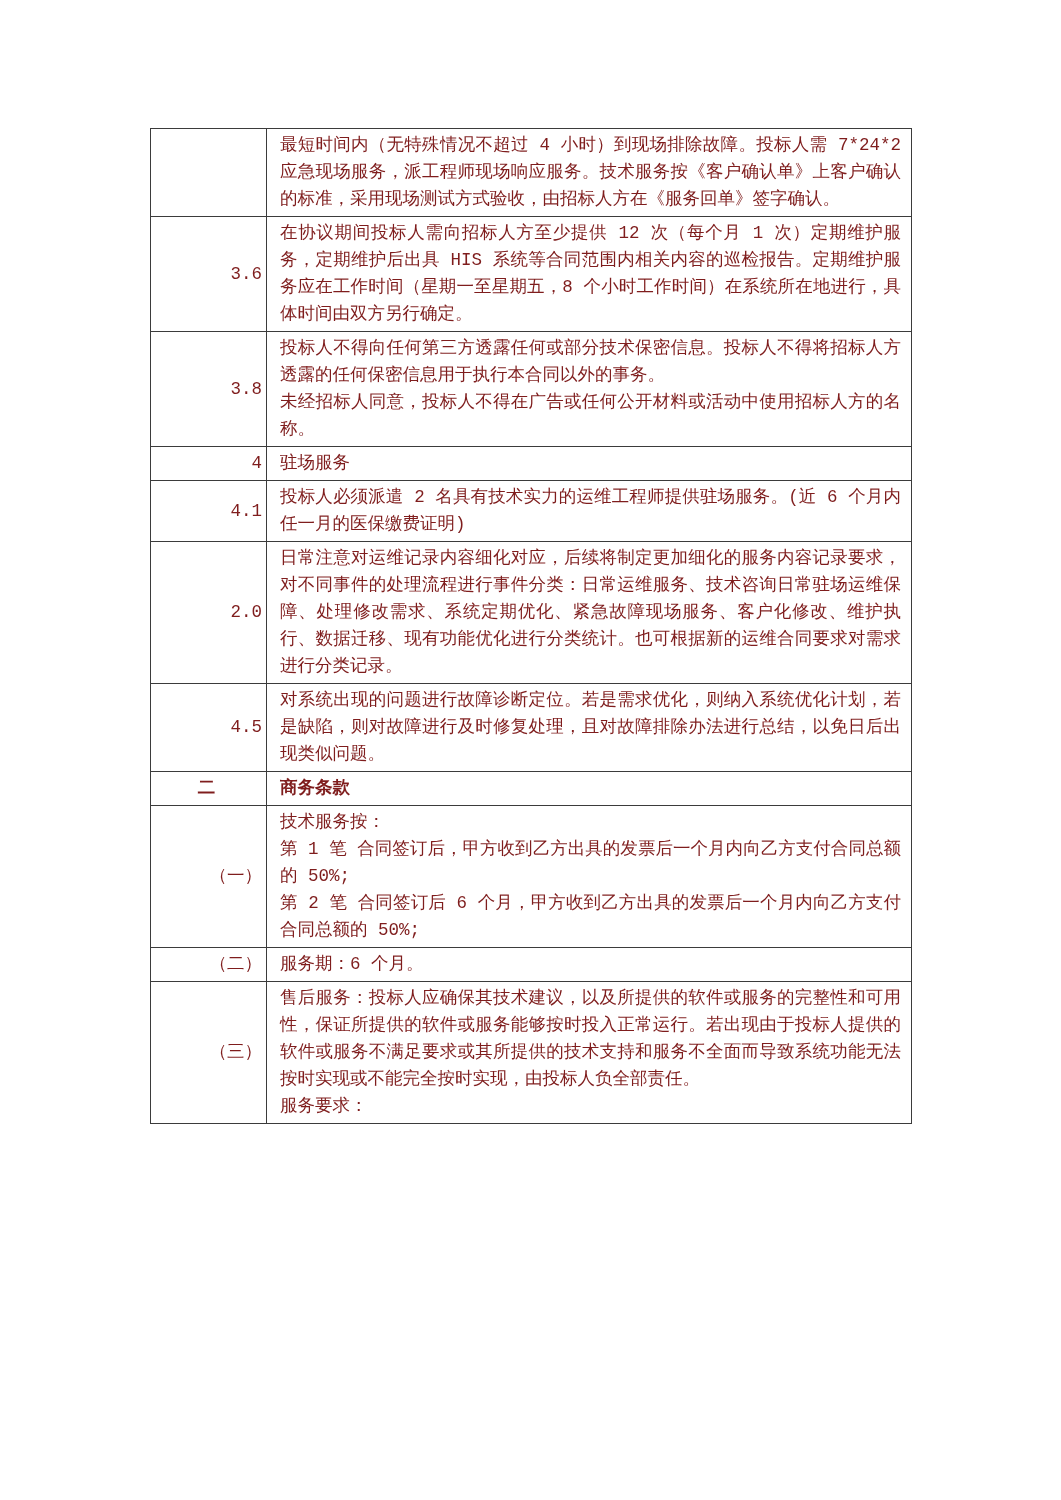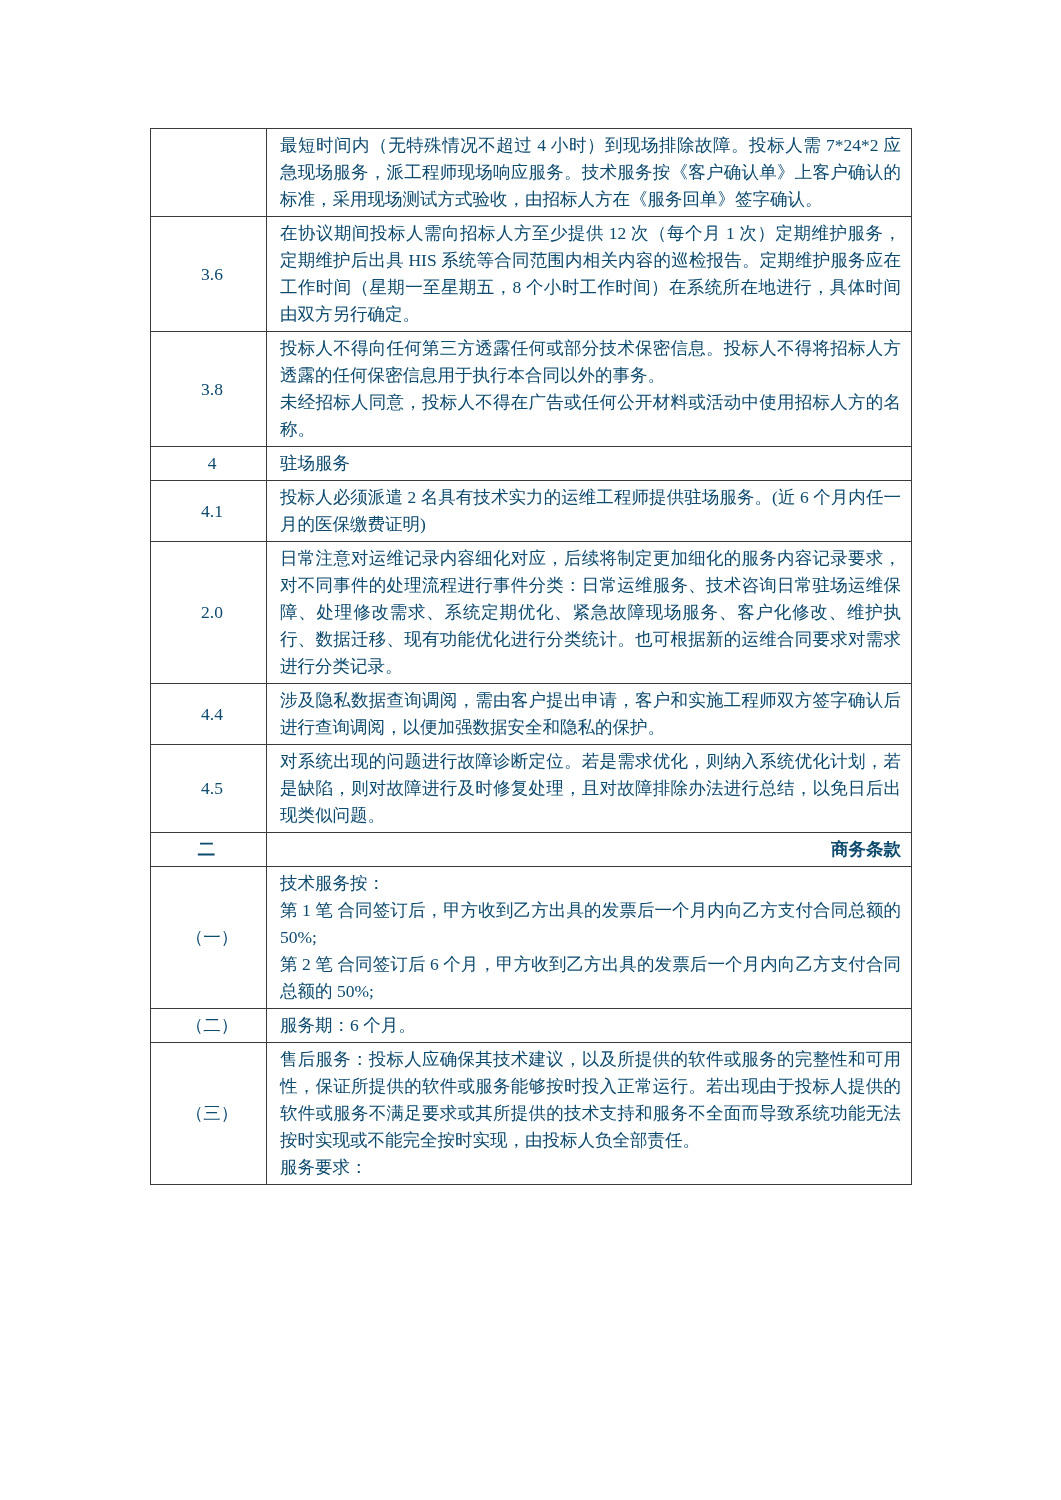--- a/index.html
+++ b/index.html
@@ -5,57 +5,57 @@
   html, body {
     margin: 0;
     padding: 0;
     background: #ffffff;
   }
   .page {
     position: relative;
     width: 1023px;
     height: 1500px;
     background: #ffffff;
-    font-family: Liberation Serif, serif;
-    color: #0c4a6e;
+    font-family: Liberation Mono, monospace;
+    color: #7f1d1d;
     overflow: hidden;
   }
   table.contract-table {
     position: absolute;
     left: 150px;
     top: 128px;
     width: 762px;
     border-collapse: collapse;
     table-layout: fixed;
   }
   table.contract-table td {
     border: 1.5px solid #3b3b3b;
     font-size: 17.5px;
     line-height: 27px;
     vertical-align: middle;
   }
   td.num-cell {
     width: 100px;
     padding: 2px 4px 2px 11px;
-    text-align: center;
+    text-align: right;
   }
   td.content-cell {
     padding: 3px 10px 3px 13px;
   }
   td.content-cell p {
     margin: 0;
     text-align: justify;
   }
   tr.section-header td.num-cell {
     text-align: center;
     font-weight: bold;
     padding-left: 0;
   }
   tr.section-header td.content-cell p {
-    text-align: right;
+    text-align: left;
     font-weight: bold;
   }
 </style>
 </head>
 <body>
 
 <div class="page">
   <table class="contract-table">
     <tbody>
 
@@ -97,26 +97,20 @@
       </tr>
 
       <tr>
         <td class="num-cell">2.0</td>
         <td class="content-cell">
           <p>日常注意对运维记录内容细化对应，后续将制定更加细化的服务内容记录要求，对不同事件的处理流程进行事件分类：日常运维服务、技术咨询日常驻场运维保障、处理修改需求、系统定期优化、紧急故障现场服务、客户化修改、维护执行、数据迁移、现有功能优化进行分类统计。也可根据新的运维合同要求对需求进行分类记录。</p>
         </td>
       </tr>
 
 
-      <tr>
-        <td class="num-cell">4.4</td>
-        <td class="content-cell">
-          <p>涉及隐私数据查询调阅，需由客户提出申请，客户和实施工程师双方签字确认后进行查询调阅，以便加强数据安全和隐私的保护。</p>
-        </td>
-      </tr>
 
       <tr>
         <td class="num-cell">4.5</td>
         <td class="content-cell">
           <p>对系统出现的问题进行故障诊断定位。若是需求优化，则纳入系统优化计划，若是缺陷，则对故障进行及时修复处理，且对故障排除办法进行总结，以免日后出现类似问题。</p>
         </td>
       </tr>
 
 
 

